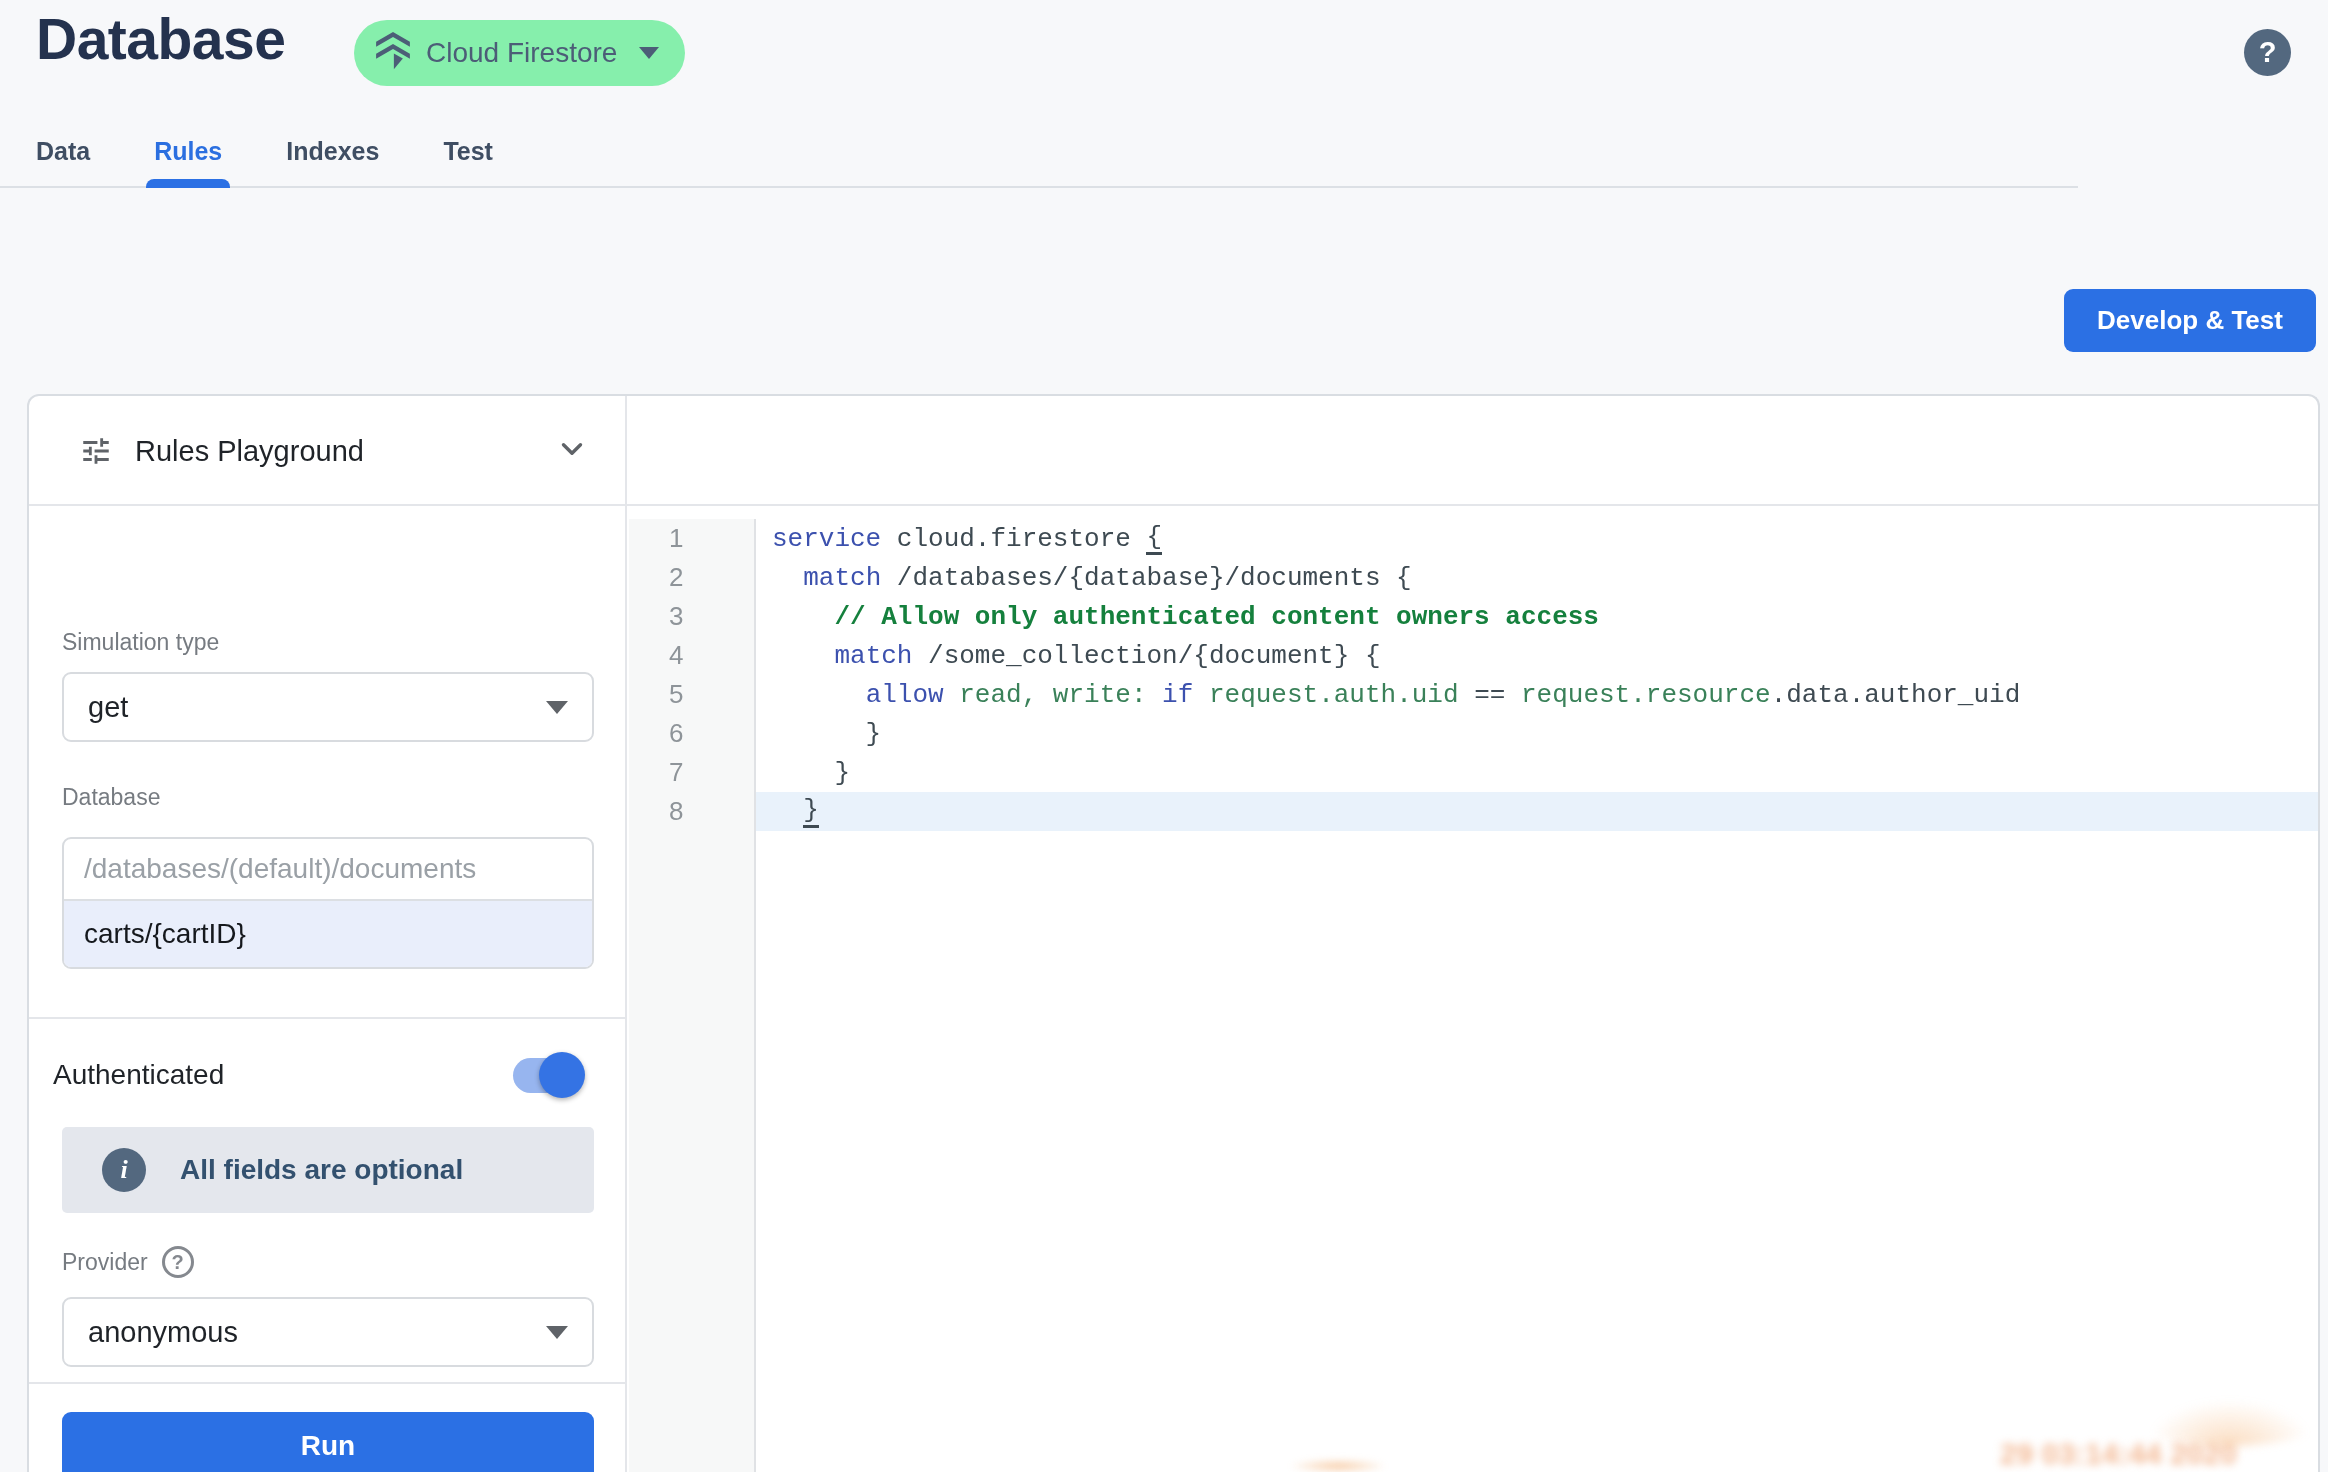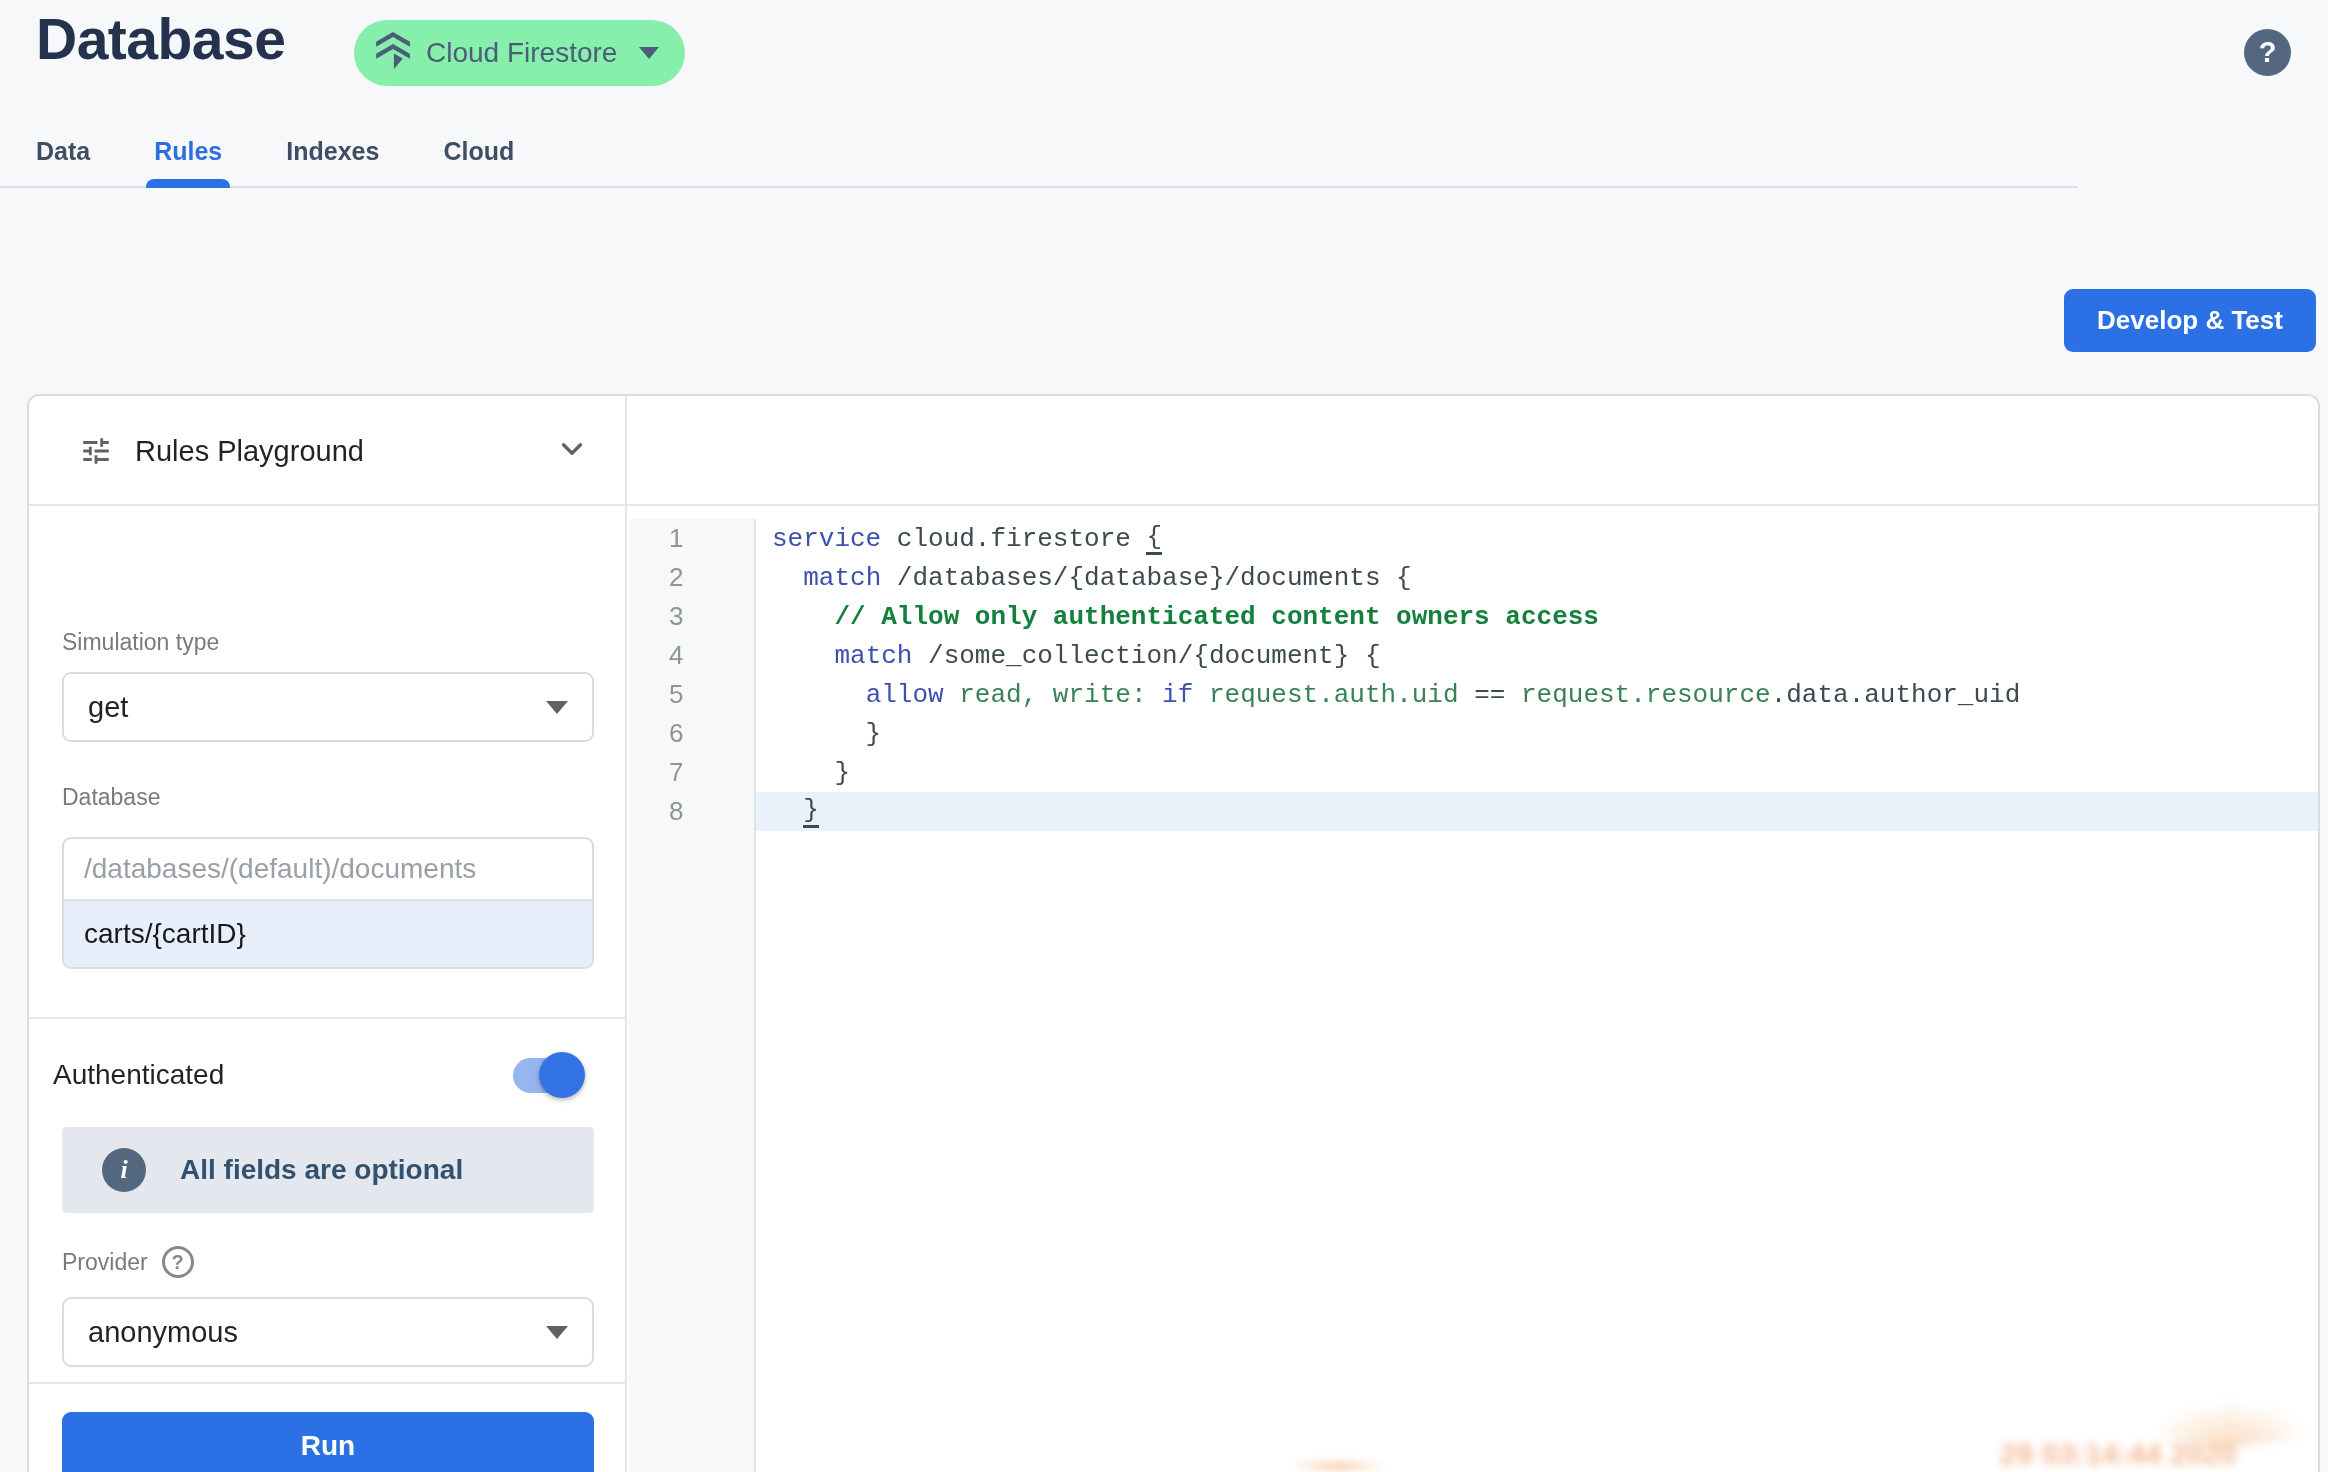--- a/index.html
+++ b/index.html
@@ -116,21 +116,21 @@
       <span>Data</span>
     </div>
     <div class="tab active">
       <span>Rules</span>
       <span class="tab-underline"></span>
     </div>
     <div class="tab">
       <span>Indexes</span>
     </div>
     <div class="tab">
-      <span>Cloud</span>
+      <span>Test</span>
     </div>
   </div>
 
 <button class="devtest-btn">Develop &amp; Test</button>
 
 <div class="card">
   <div class="card-header"></div>
 
   <div class="left-col">
     <div class="pg-header">

